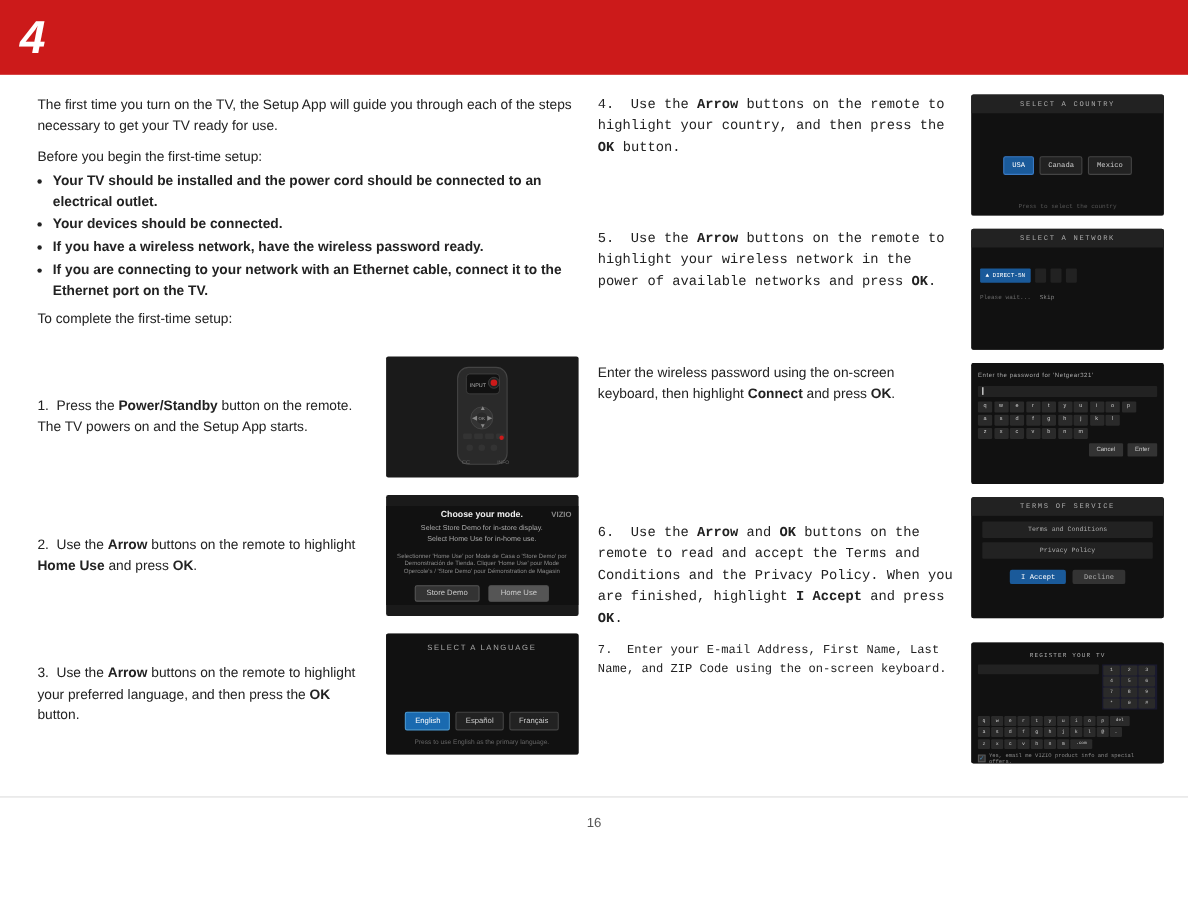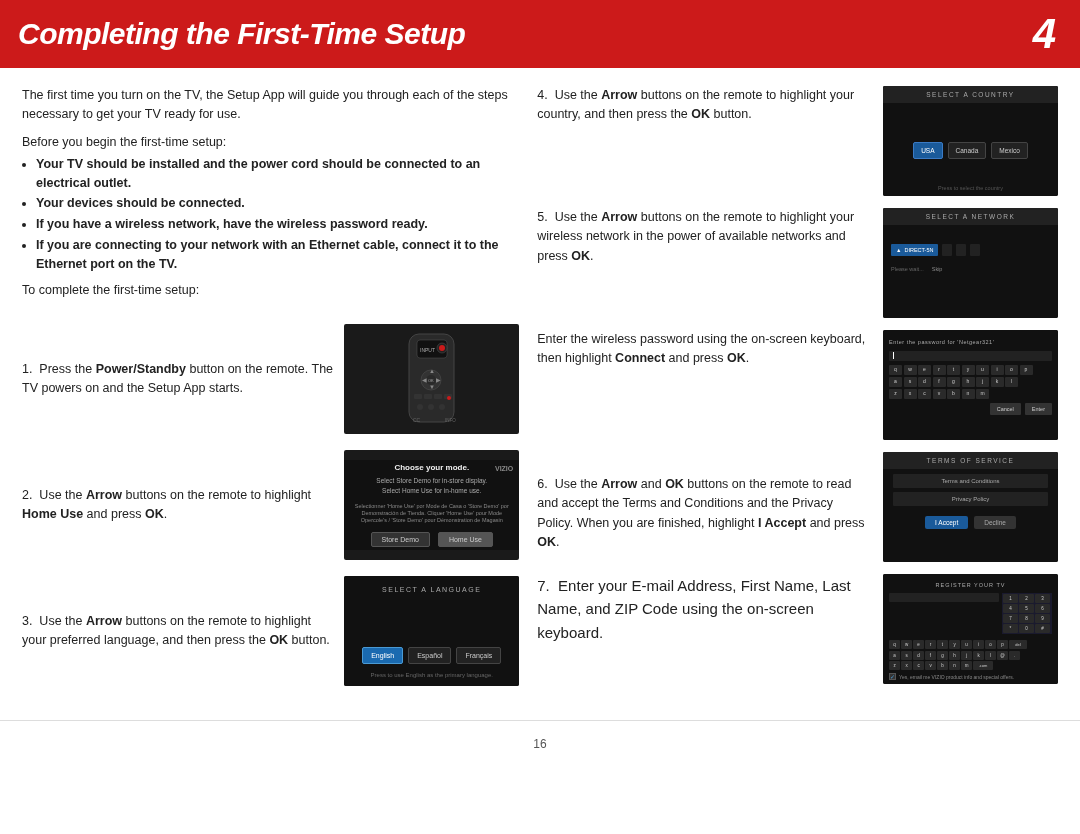--- a/index.html
+++ b/index.html
@@ -31,21 +31,21 @@
     .header-num {
       color: #fff;
       font-size: 42px;
       font-weight: bold;
       font-style: italic;
     }
 
     
     .main {
       display: flex;
-      padding: 18px 22px 10px 22px;
+      padding: 18px 22px 10px 34px;
       gap: 18px;
     }
 
     
     .left-col {
       flex: 0 0 48%;
       max-width: 48%;
     }
 
     
@@ -191,20 +191,21 @@
       font-size: 6px;
       text-align: center;
     }
 
     
     .right-step {
       display: flex;
       align-items: flex-start;
       margin-bottom: 12px;
       gap: 12px;
+      font-family: Liberation Mono, monospace;
     }
     .right-step-text {
       flex: 1;
       font-size: 12.5px;
       line-height: 1.55;
     }
     .right-step-img {
       flex: 0 0 175px;
       width: 175px;
       height: 110px;
@@ -483,21 +484,20 @@
       align-items: center;
     }
     .step-content-text {
       flex: 1;
     }
   </style>
 </head>
 <body>
 
 <div class="header">
-  <span class="header-title">Completing the First-Time Setup</span>
   <span class="header-num">4</span>
 </div>
 
 <div class="main">
 
   <div class="left-col">
 
     <p class="intro-text">The first time you turn on the TV, the Setup App will guide you through each of the steps necessary to get your TV ready for use.</p>
 
     <p class="before-text">Before you begin the first-time setup:</p>
@@ -719,21 +719,21 @@
           <div class="terms-btns">
             <div class="terms-btn accept">I Accept</div>
             <div class="terms-btn decline">Decline</div>
           </div>
         </div>
       </div>
     </div>
 
     <div class="right-step">
       <div class="right-step-text">
-        <p style="font-size:15px;line-height:1.55;margin-bottom:22px;">
+        <p style="font-size:11px;line-height:1.55;margin-bottom:22px;">
           <span>7.&nbsp; Enter your E-mail Address, First Name, Last Name, and ZIP Code using the on-screen keyboard.</span>
         </p>
       </div>
       <div class="right-step-img">
         <div class="screen-register">
           <div class="reg-header">REGISTER YOUR TV</div>
           <div class="reg-row">
             <div class="reg-input"></div>
             <div style="flex:0 0 50px;background:#1a1a2e;display:flex;flex-direction:column;gap:1px;padding:1px;">
               <div style="display:flex;gap:1px;">

